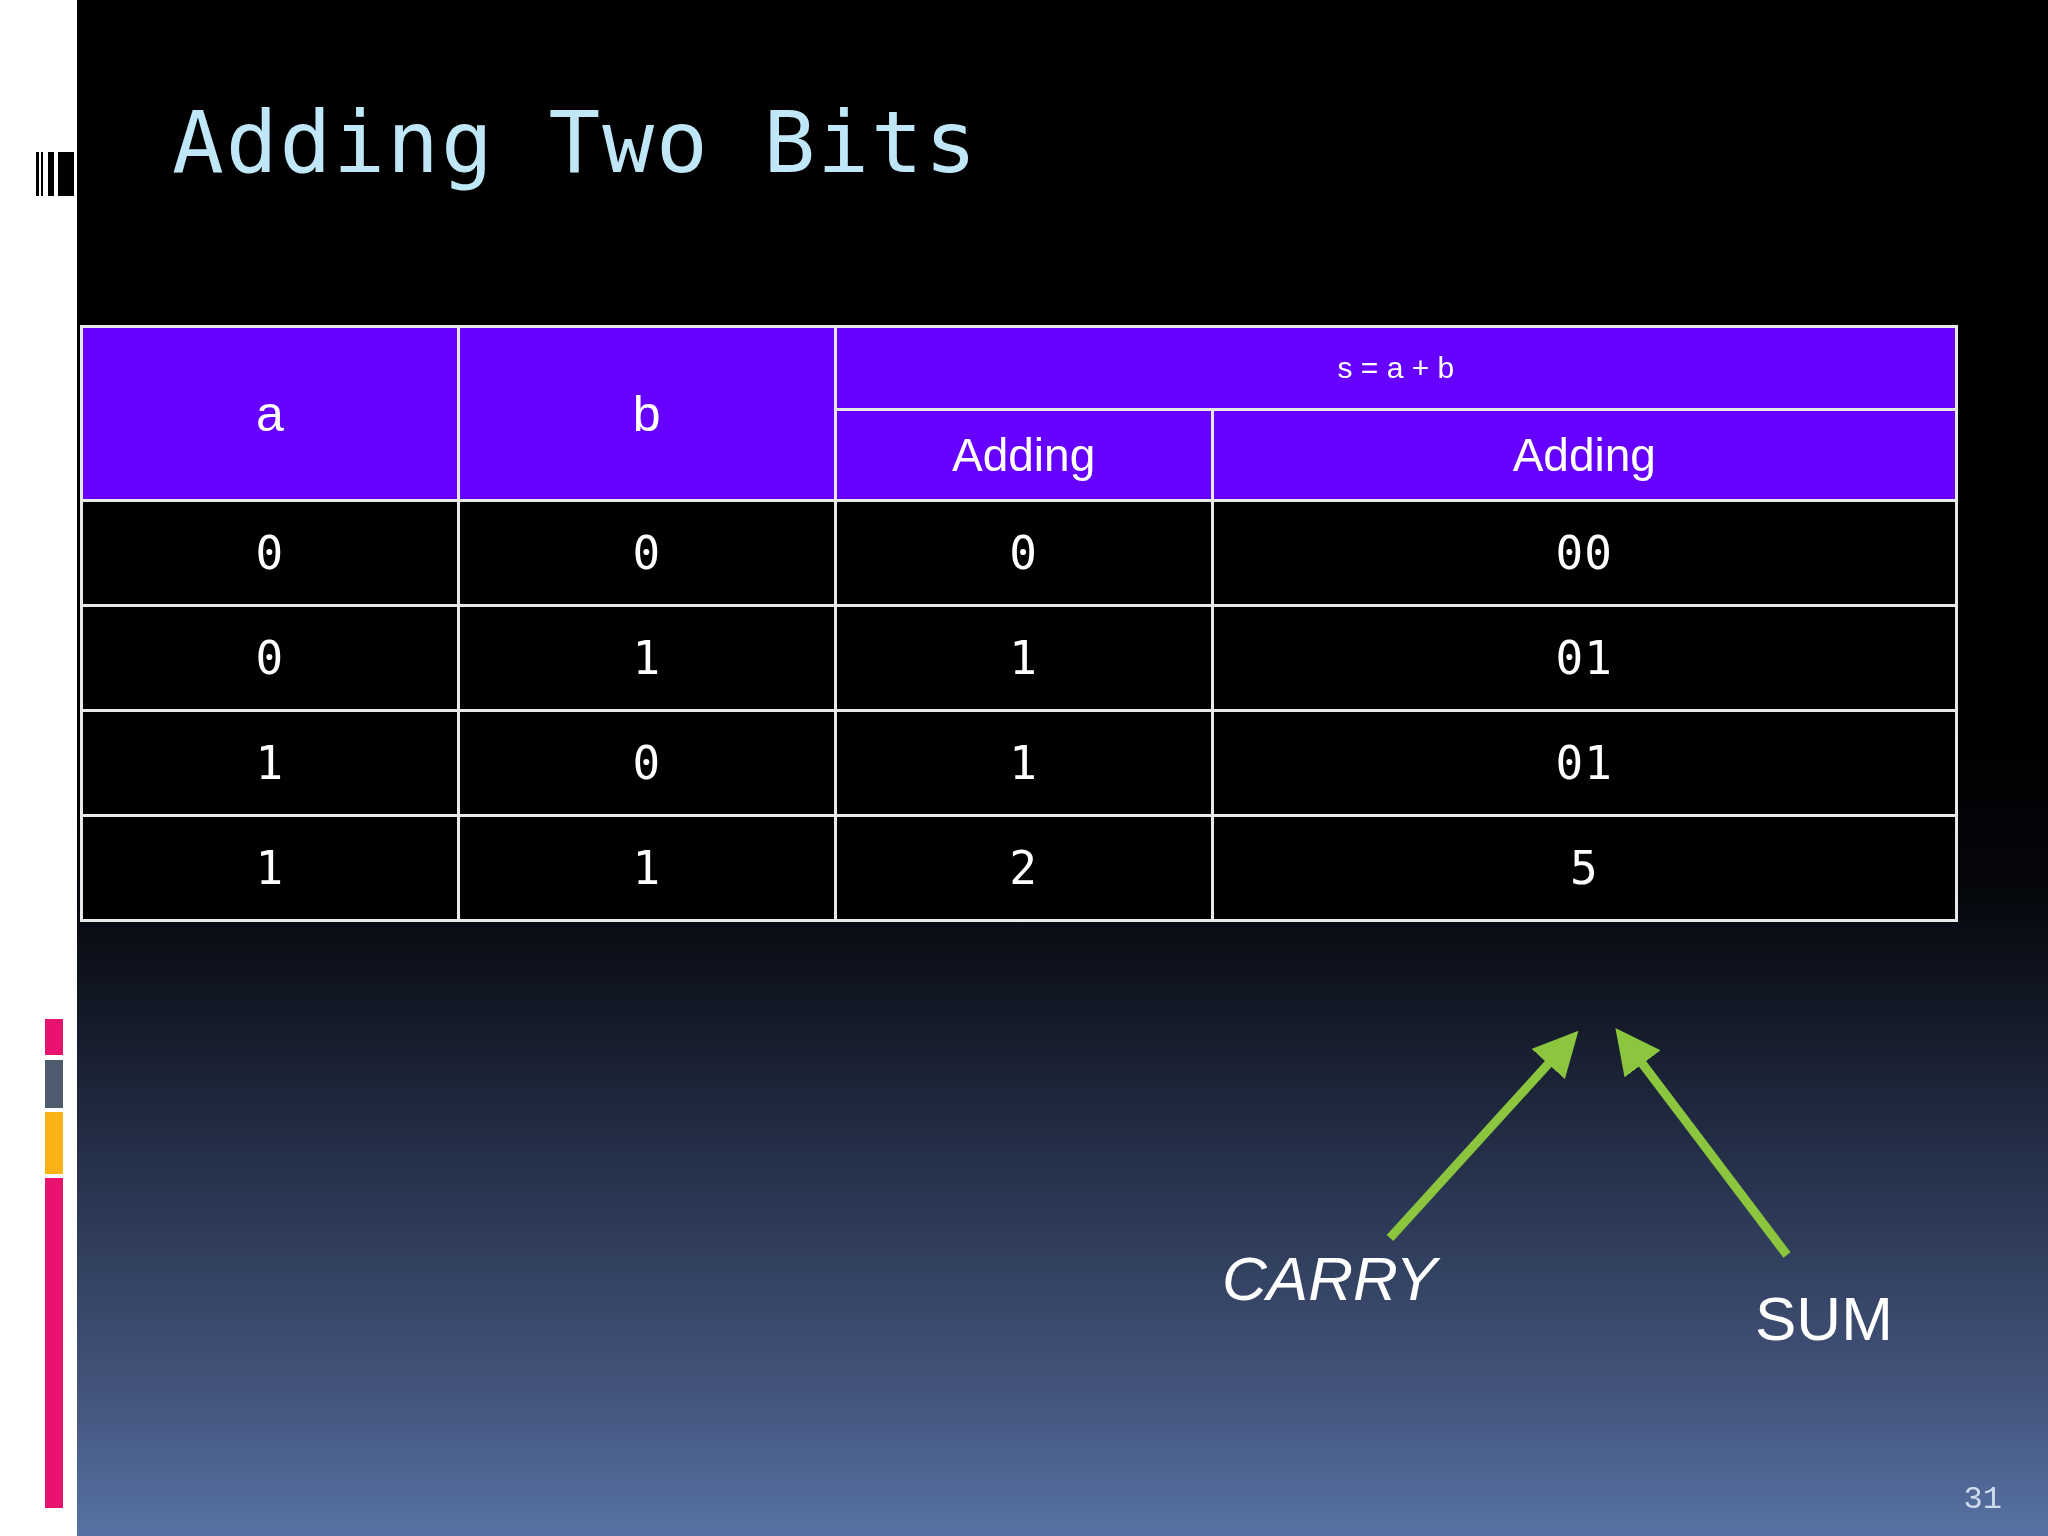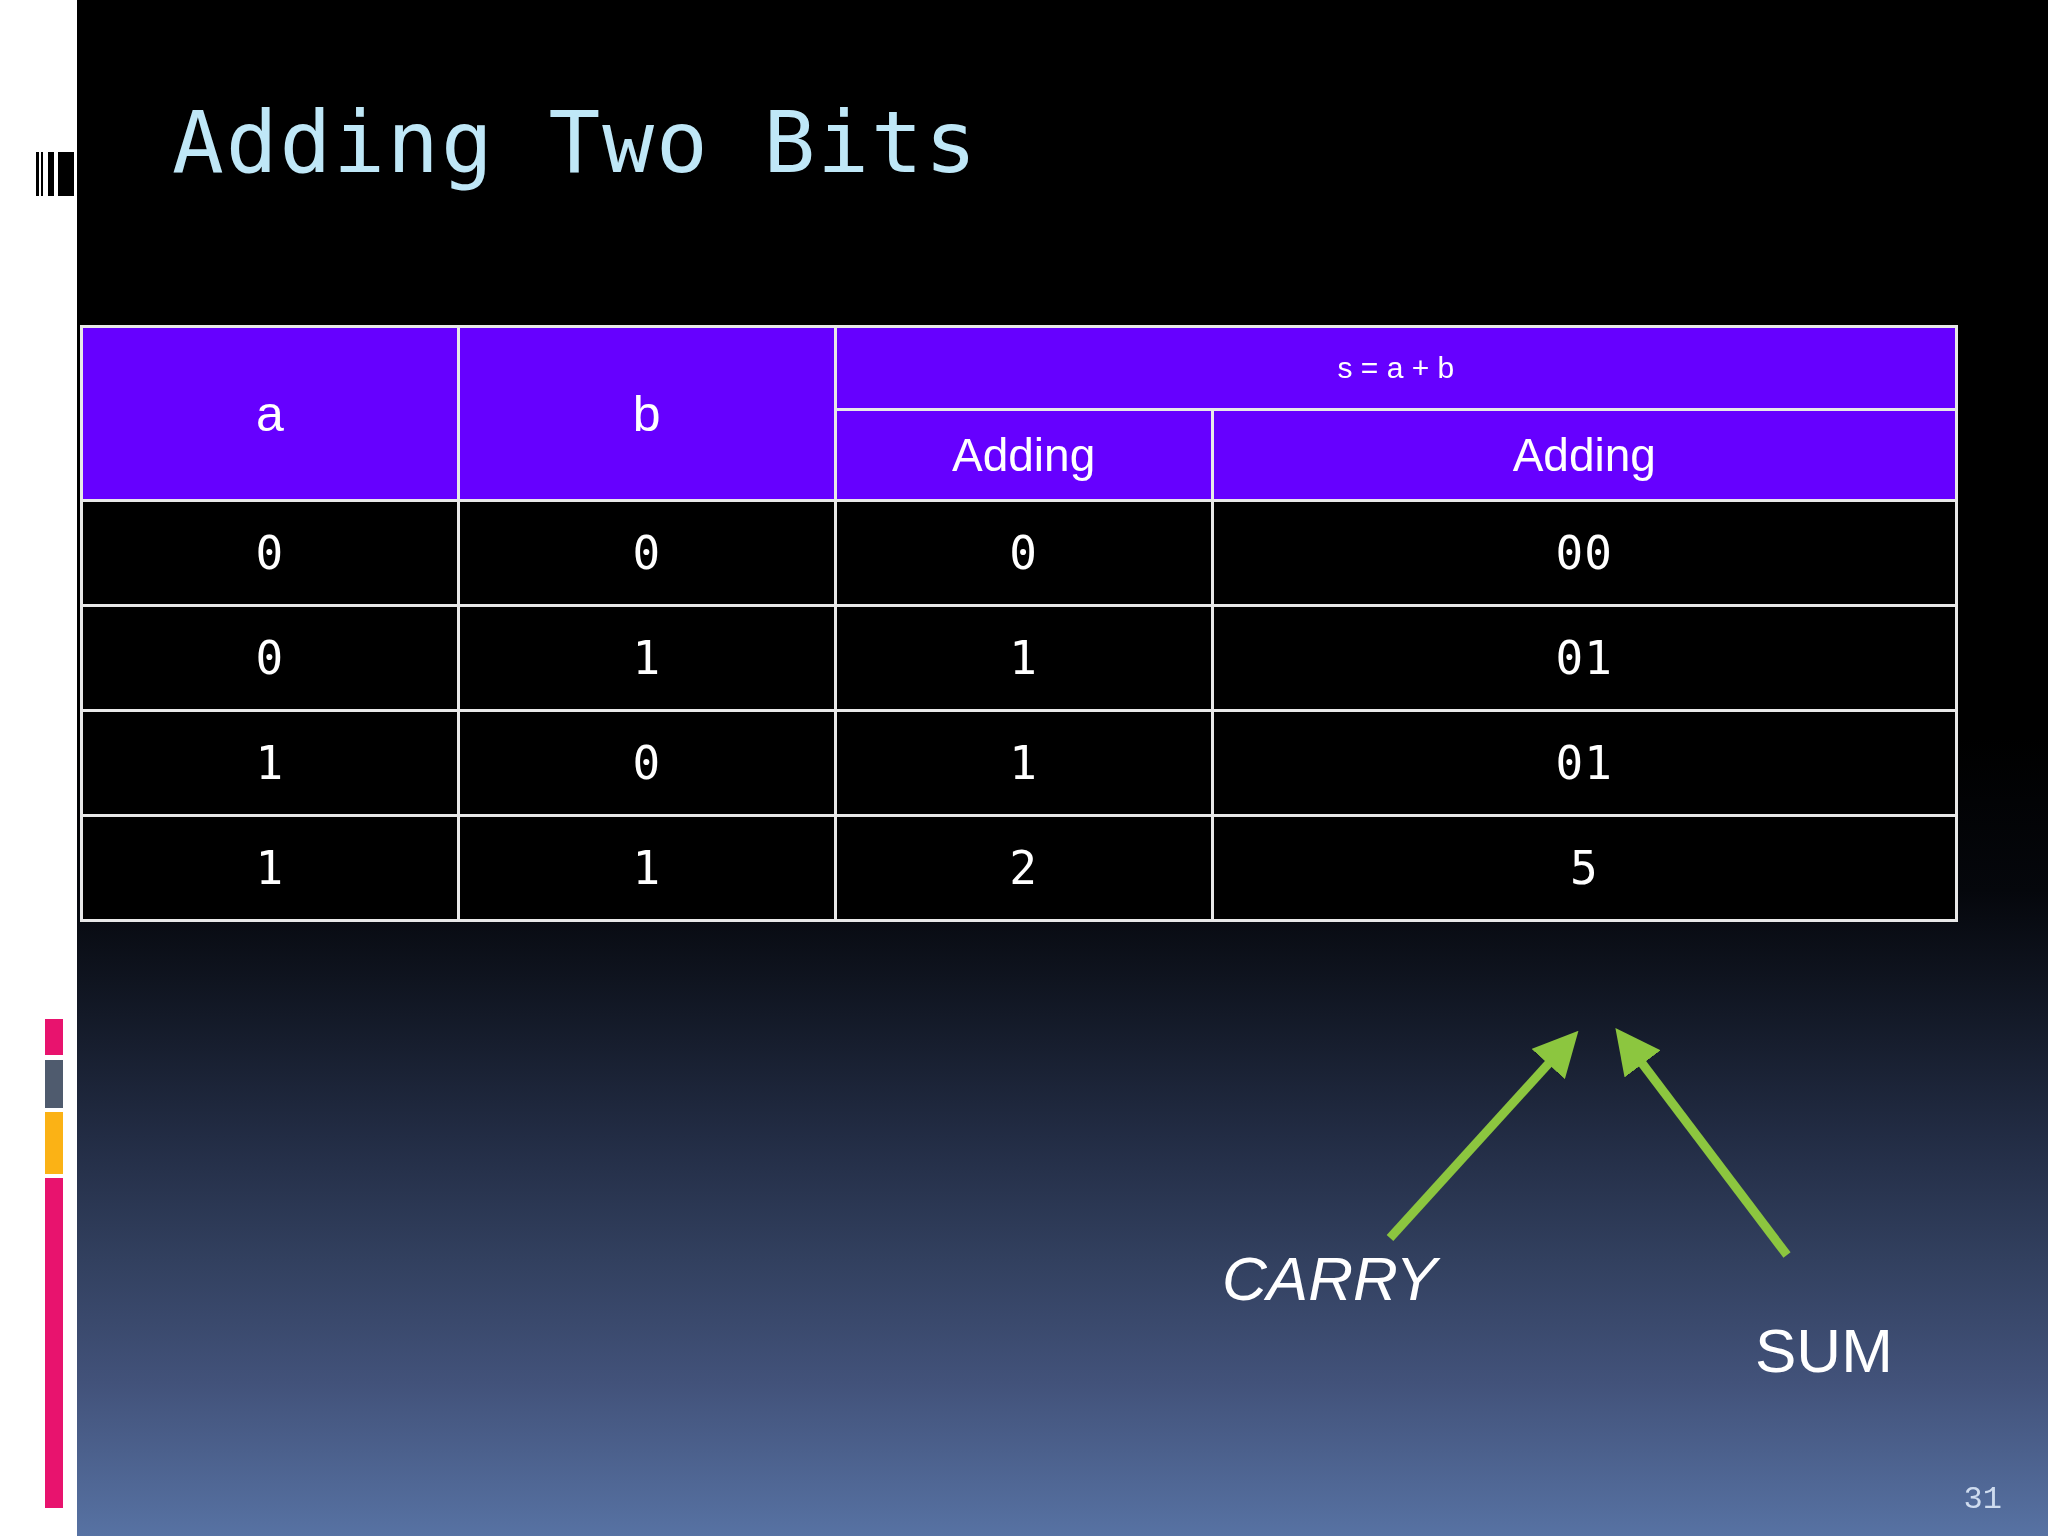--- a/index.html
+++ b/index.html
@@ -134,21 +134,21 @@
   }
 
   .annot-label {
     position: absolute;
     color: #ffffff;
     font-family: "Liberation Sans", sans-serif;
     font-size: 62px;
     white-space: nowrap;
   }
   .label-carry { left: 1222px; top: 1243px; font-style: italic; }
-  .label-sum   { left: 1755px; top: 1283px; margin-top: 32px; }
+  .label-sum   { left: 1755px; top: 1283px; }
 
   
   .page-number {
     position: absolute;
     right: 46px;
     bottom: 18px;
     color: #cfdcef;
     font-size: 32px;
     font-family: Liberation Mono, monospace;
   }

